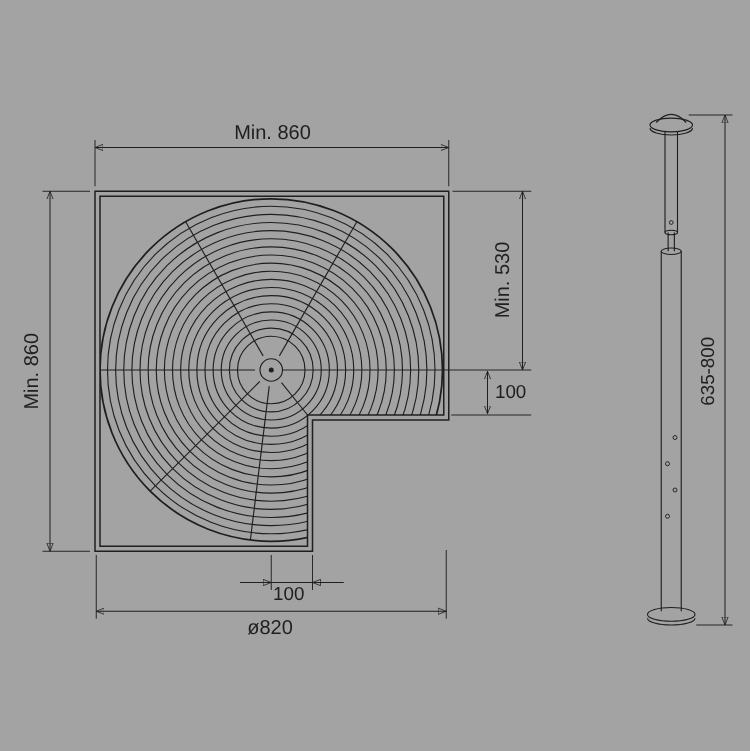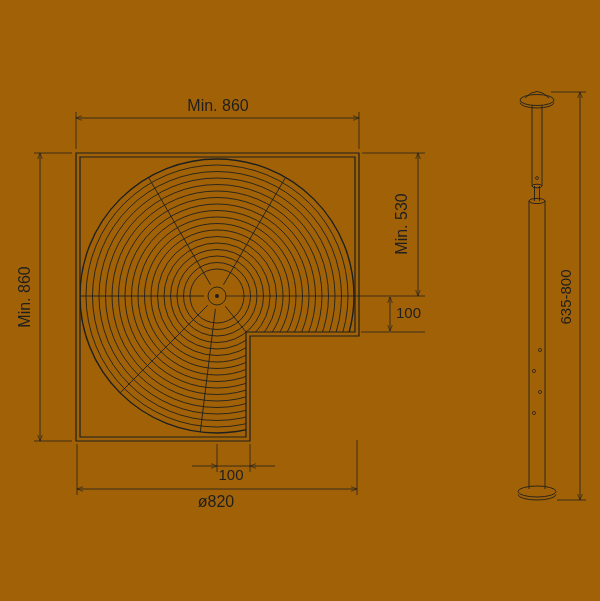--- a/index.html
+++ b/index.html
@@ -1,16 +1,16 @@
 <!DOCTYPE html>
 <html><head>
 <meta charset="utf-8">
 <style>
   html,body{margin:0;padding:0;background:#fff;}
-  .canvas{width:600px;height:601px;background:#a16207;position:relative;overflow:hidden;}
+  .canvas{width:600px;height:601px;background:#a3a3a3;position:relative;overflow:hidden;}
   svg{display:block;}
   svg line, svg path, svg circle, svg ellipse{stroke:#1f1f1f;fill:none;stroke-width:.9;}
   svg .outline{stroke-width:1.2;}
   svg .thin{stroke-width:.75;}
   svg .rim{stroke-width:1.4;}
   svg .dim{stroke-width:.8;}
   svg .dot{fill:#1f1f1f;stroke:none;}
   svg text{fill:#1f1f1f;stroke:none;font:15px "Liberation Sans", sans-serif;}
   svg text.lg{font-size:16px;}
 </style>

